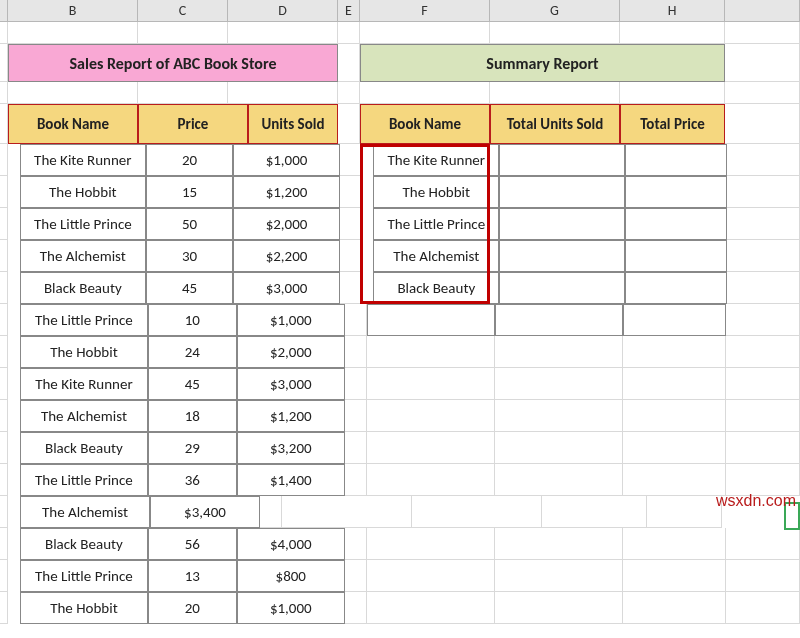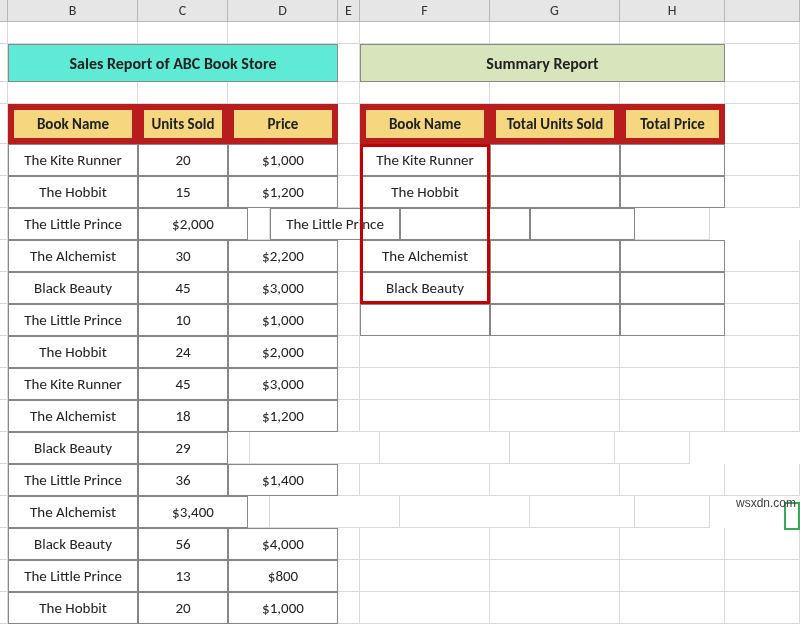--- a/index.html
+++ b/index.html
@@ -53,58 +53,58 @@
   .cD { width: 110px; }
   .cE { width: 22px; }
   .cF { width: 130px; }
   .cG { width: 130px; }
   .cH { width: 105px; }
   .cI { width: 75px; }
 
   .blank-row { height: 22px; }
 
   .title-sales {
-    background: #5eead4;
+    background: #f9a8d4;
     font-weight: bold;
     font-size: 16px;
     border: 1px solid #888;
   }
   .title-summary {
     background: #d8e4bc;
     font-weight: bold;
     font-size: 16px;
     border: 1px solid #888;
     text-align: right;
   }
   .header-cell {
     background: #f5d77f;
     font-weight: bold;
-    border: 6px solid #b91c1c;
+    border: 1px solid #b91c1c;
   }
   .data-cell {
     border: 1px solid #888;
     background: #fff;
     font-size: 15px;
   }
-  .data-cell.left { justify-content: center; }
+  .data-cell.left { justify-content: center; margin-left: 12px; }
   .num { justify-content: center; }
 
   .highlight-box {
     position: absolute;
     border: 3px solid #c00000;
     pointer-events: none;
     z-index: 50;
   }
   .empty { background: #fff; }
   .watermark {
     position: absolute;
     right: 4px;
     bottom: 114px;
-    font-size: 12px;
-    color: #404040;
+    font-size: 16px;
+    color: #b91c1c;
     font-family: Arial, sans-serif;
     z-index: 60;
   }
   .green-marker {
     position: absolute;
     width: 16px;
     height: 28px;
     border: 2px solid #3aa857;
     right: 0;
     z-index: 40;
@@ -158,22 +158,22 @@
       <div class="cell cE empty"></div>
       <div class="cell cF empty"></div>
       <div class="cell cG empty"></div>
       <div class="cell cH empty"></div>
       <div class="cell cI empty"></div>
     </div>
 
     <div class="row" style="height:40px">
       <div class="cell cA empty"></div>
       <div class="cell cB header-cell">Book Name</div>
+      <div class="cell cD header-cell">Price</div>
       <div class="cell cC header-cell">Units Sold</div>
-      <div class="cell cD header-cell">Price</div>
       <div class="cell cE empty"></div>
       <div class="cell cF header-cell">Book Name</div>
       <div class="cell cG header-cell">Total Units Sold</div>
       <div class="cell cH header-cell">Total Price</div>
       <div class="cell cI empty"></div>
     </div>
 
     <div id="data-rows">
         <div class="row" style="height: 32px;">
           <div class="cell cA empty"></div>
@@ -193,20 +193,21 @@
           <div class="cell cD data-cell num">$1,200</div>
           <div class="cell cE empty"></div>
           <div class="cell cF data-cell left">The Hobbit</div>
           <div class="cell cG data-cell"></div>
           <div class="cell cH data-cell"></div>
           <div class="cell cI empty"></div>
         </div>
         <div class="row" style="height: 32px;">
           <div class="cell cA empty"></div>
           <div class="cell cB data-cell left">The Little Prince</div>
+          <div class="cell cC data-cell num">50</div>
           <div class="cell cD data-cell num">$2,000</div>
           <div class="cell cE empty"></div>
           <div class="cell cF data-cell left">The Little Prince</div>
           <div class="cell cG data-cell"></div>
           <div class="cell cH data-cell"></div>
           <div class="cell cI empty"></div>
         </div>
         <div class="row" style="height: 32px;">
           <div class="cell cA empty"></div>
           <div class="cell cB data-cell left">The Alchemist</div>
@@ -270,20 +271,21 @@
           <div class="cell cE empty"></div>
           <div class="cell cF empty"></div>
           <div class="cell cG empty"></div>
           <div class="cell cH empty"></div>
           <div class="cell cI empty"></div>
         </div>
         <div class="row" style="height: 32px;">
           <div class="cell cA empty"></div>
           <div class="cell cB data-cell left">Black Beauty</div>
           <div class="cell cC data-cell num">29</div>
+          <div class="cell cD data-cell num">$3,200</div>
           <div class="cell cE empty"></div>
           <div class="cell cF empty"></div>
           <div class="cell cG empty"></div>
           <div class="cell cH empty"></div>
           <div class="cell cI empty"></div>
         </div>
         <div class="row" style="height: 32px;">
           <div class="cell cA empty"></div>
           <div class="cell cB data-cell left">The Little Prince</div>
           <div class="cell cC data-cell num">36</div>

